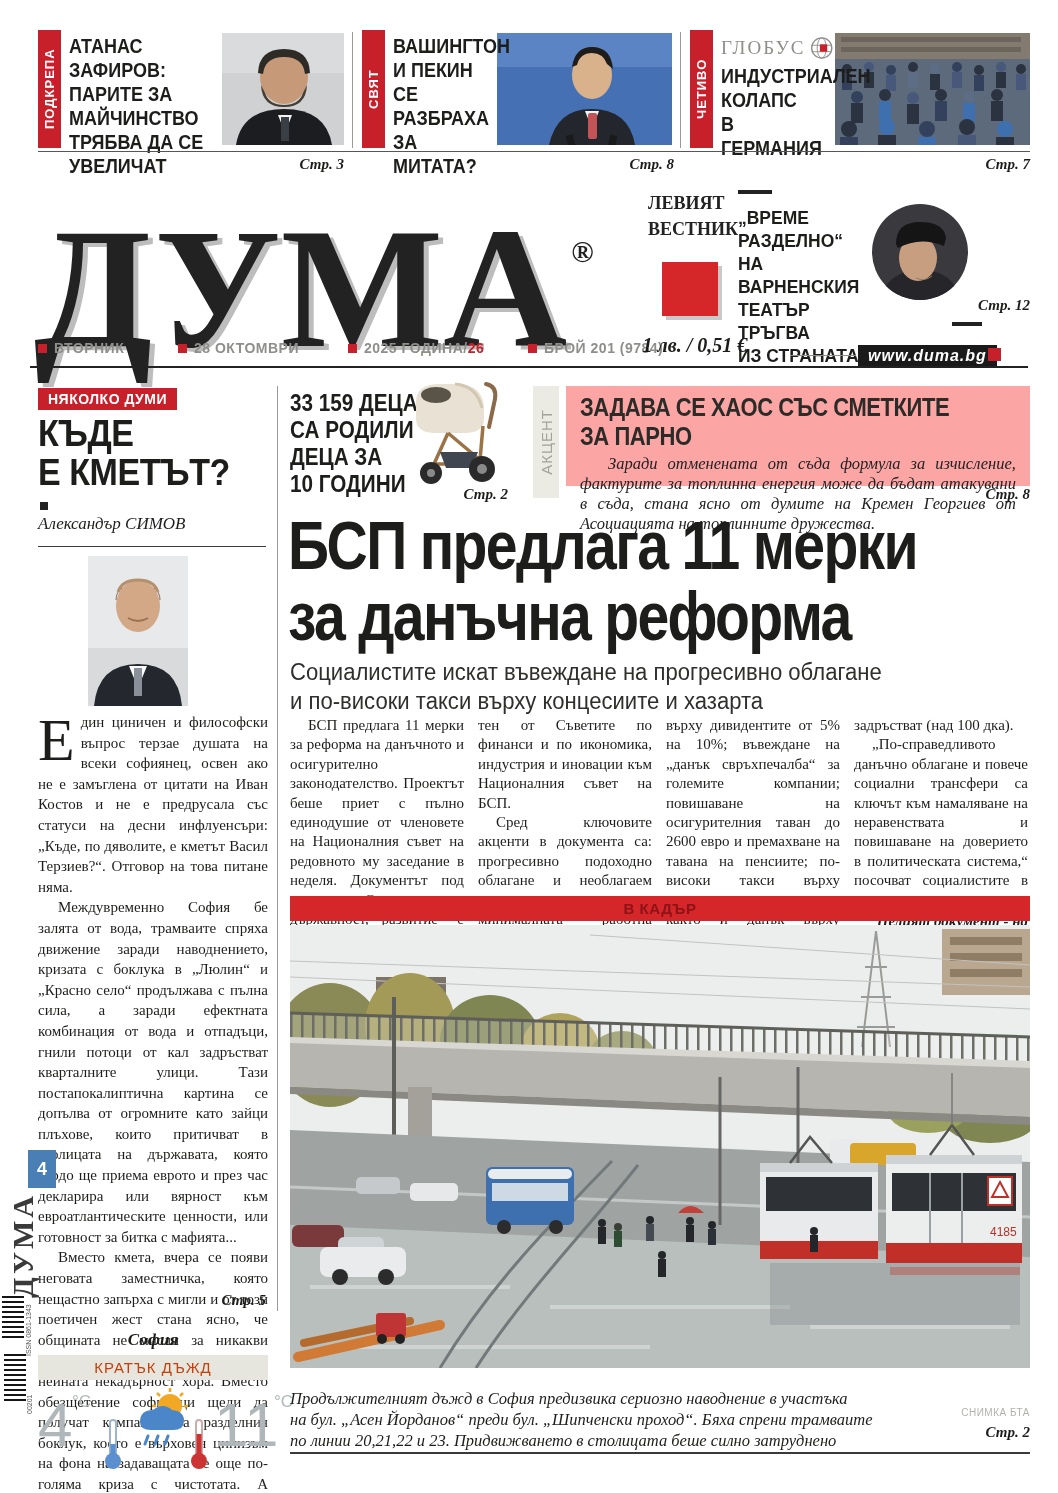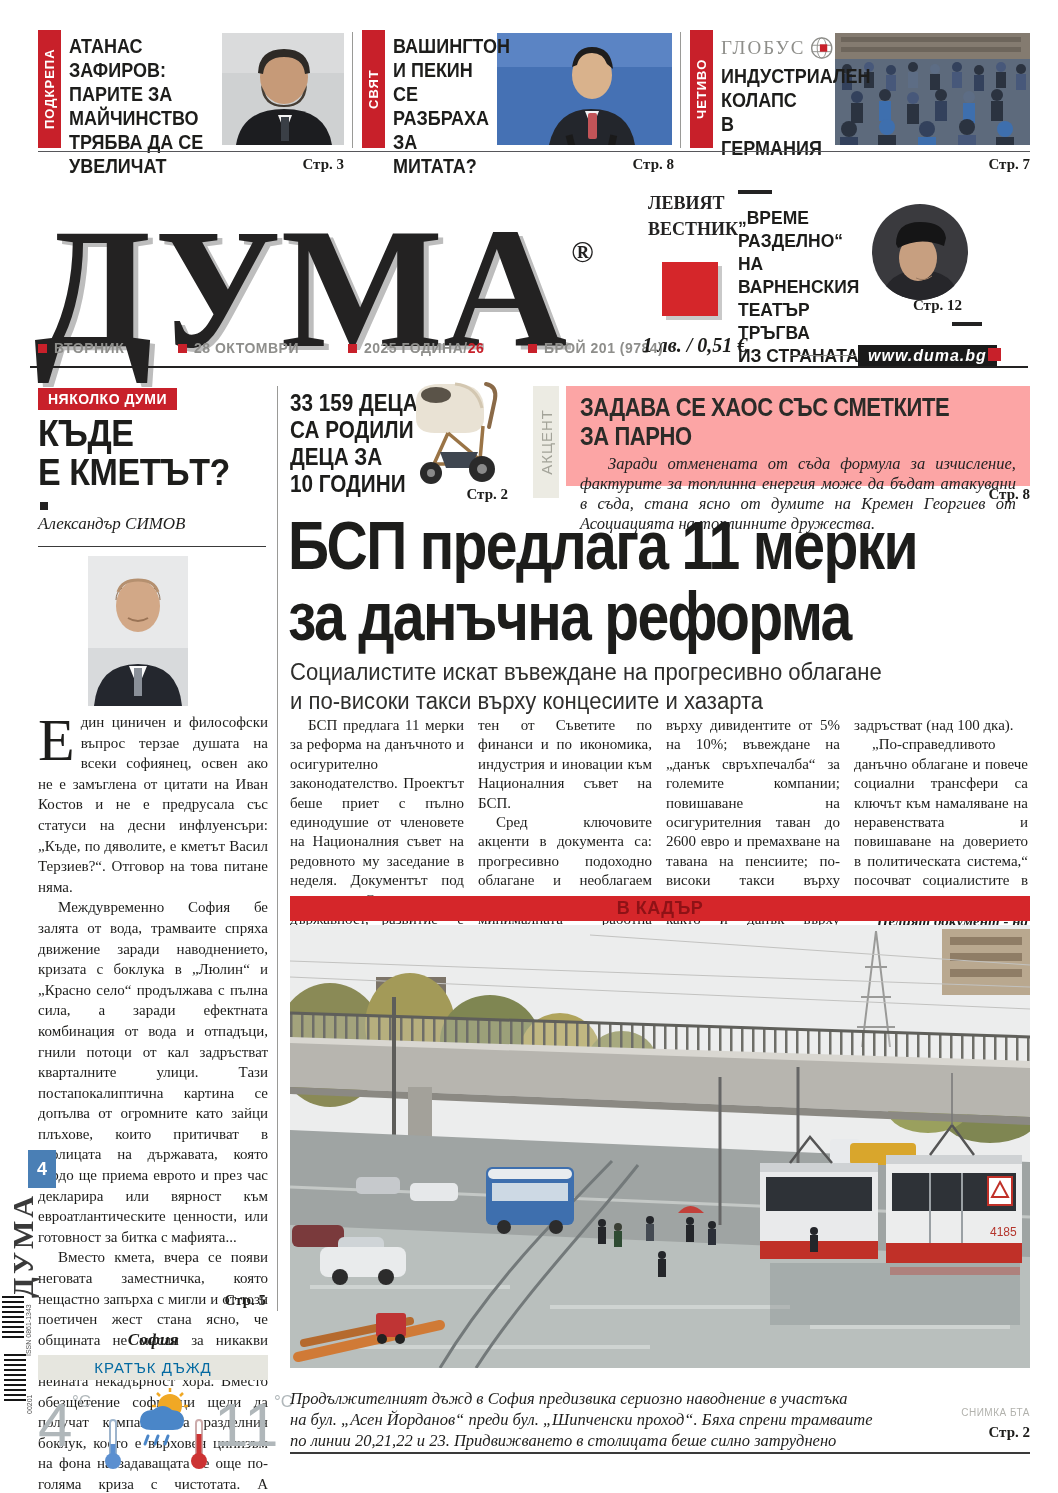--- a/index.html
+++ b/index.html
@@ -5,21 +5,21 @@
   html,body{margin:0;padding:0;background:#888;}
   #page{position:relative;width:1058px;height:1493px;margin:0 auto;background:#fff;
         font-family:"Liberation Sans",sans-serif;color:#1d1d1b;overflow:hidden;}
   .abs{position:absolute;}
   .serif{font-family:"Liberation Serif",serif;}
   .preline{white-space:pre-line;}
   .cond{transform-origin:0 0;}
   .vlabel{writing-mode:vertical-rl;transform:rotate(180deg);background:#c8202a;color:#fff;
           font-weight:bold;font-size:13px;letter-spacing:1px;display:flex;align-items:center;
           justify-content:center;text-align:center;}
-  .pageref{font-family:"Liberation Serif",serif;font-weight:bold;
+  .pageref{font-family:"Liberation Serif",serif;font-style:italic;font-weight:bold;
            font-size:15px;text-align:right;color:#1d1d1b;}
   .teaser{display:flex;align-items:stretch;}
   .teaser-title{font-weight:bold;font-size:20px;line-height:24px;transform:scaleX(.9);
                 transform-origin:0 0;white-space:pre-line;margin:4px 0 0 8px;flex:1;}
   .vdivider{width:1px;background:#9a9a97;}
   .photo{overflow:hidden;background:#ddd;}
   .redsq{display:inline-block;width:9px;height:9px;background:#c8202a;margin-right:7px;}
   .dateitem{font-size:14px;color:#8e8e8b;letter-spacing:.5px;font-weight:bold;}
   .bodytext p{margin:0;text-align:justify;font-size:15px;line-height:20.6px;}
   .bodytext p.ind{text-indent:20px;}
@@ -163,21 +163,21 @@
 ИЗ СТРАНАТА</div>
   <div class="abs" style="left:872px;top:204px;width:96px;height:96px;border-radius:50%;overflow:hidden;">
     <svg width="96" height="96" viewBox="0 0 96 96">
       <rect width="96" height="96" fill="#3a3a3e"></rect>
       <path d="M8 96 q8 -30 40 -30 q34 0 40 30 z" fill="#26262a"></path>
       <ellipse cx="46" cy="54" rx="19" ry="23" fill="#c79f80"></ellipse>
       <path d="M24 40 q0 -22 24 -22 q24 0 26 16 l-2 8 q-24 -10 -46 2 z" fill="#151516"></path>
       <path d="M60 72 q-8 6 -16 2" stroke="#9a7a62" fill="none"></path>
     </svg>
   </div>
-  <div class="abs pageref" style="left:872px;top:297px;width:90px;">Стр. 12</div>
+  <div class="abs pageref" style="left:940px;top:297px;width:90px;">Стр. 12</div>
   <div class="abs" style="left:952px;top:322px;width:30px;height:4px;background:#232222;"></div>
 
   <div class="abs dateitem" style="left:38px;top:340px;"><span class="redsq"></span><span>ВТОРНИК</span></div>
   <div class="abs dateitem" style="left:178px;top:340px;"><span class="redsq"></span><span>28 ОКТОМВРИ</span></div>
   <div class="abs dateitem" style="left:348px;top:340px;"><span class="redsq"></span><span>2025 ГОДИНА/</span><span style="color:#c8202a;">26</span></div>
   <div class="abs dateitem" style="left:528px;top:340px;text-align:center;"><span class="redsq"></span><span>БРОЙ 201 (9784)</span></div>
   <div class="abs serif" style="left:630px;top:334px;width:130px;font-size:20px;font-weight:bold;font-style:italic;text-align:center;">1 лв. / 0,51 €</div>
   <div class="abs" style="left:790px;top:355px;width:66px;height:1px;background:#8e8e8b;"></div>
   <div class="abs" style="left:858px;top:345px;background:#1a1a1a;color:#fff;font-weight:bold;font-style:italic;font-size:16px;padding:2px 10px;letter-spacing:1px;">www.duma.bg</div>
   <div class="abs" style="left:988px;top:348px;width:13px;height:13px;background:#c8202a;"></div>
@@ -206,21 +206,21 @@
 
   <div class="abs serif bodytext" style="left:38px;top:712px;width:230px;">
     <p><span class="dropcap">Е</span><span>дин циничен и философски въпрос терзае душата на всеки софиянец, освен ако не е замъглена от цитати на Иван Костов и не е предрусала със статуси на десни инфлуенсъри: „Къде, по дяволите, е кметът Васил Терзиев?“. Отговор на това питане няма.</span></p>
     <p class="ind">Междувременно София бе залята от вода, трамваите спряха движение заради наводнението, кризата с боклука в „Люлин“ и „Красно село“ продължава с пълна сила, а заради ефектната комбинация от вода и отпадъци, гнили потоци от кал задръстват кварталните улици. Тази постапокалиптична картина се допълва от огромните като зайци плъхове, които притичват в столицата на държавата, която гордо ще приема еврото и през час декларира или вярност към евроатлантическите ценности, или готовност за битка с мафията...</p>
     <p class="ind">Вместо кмета, вчера се появи неговата заместничка, която нещастно запърха с мигли и от този поетичен жест стана ясно, че общината не мисли за никакви компенсации за пострадалите от нейната некадърност хора. Вместо обезщетение софиянци щели да получат кампания за разделния боклук, което е върховен цинизъм на фона на задаващата се още по-голяма криза с чистотата. А Терзиев не е ясно къде е. Сигурно се поти върху поредния статус как е готов да бори мафията от тайното си скривалище някъде из софийските потайности...</p>
   </div>
   <div class="abs pageref" style="left:38px;top:1292px;width:228px;">Стр. 5</div>
 
   <div class="abs" style="left:38px;top:1330px;width:230px;">
     <div class="serif" style="text-align:center;font-weight:bold;font-style:italic;font-size:17px;">София</div>
-    <div style="margin-top:5px;background:#e6e6df;color:#0369a1;font-size:15px;letter-spacing:1px;text-align:center;padding:4px 0;">КРАТЪК ДЪЖД</div>
+    <div style="margin-top:5px;background:#e6e6df;color:#c2410c;font-size:15px;letter-spacing:1px;text-align:center;padding:4px 0;">КРАТЪК ДЪЖД</div>
     <div style="position:relative;height:92px;margin-top:6px;color:#b0b7ba;">
       <span style="position:absolute;left:0;top:8px;font-size:62px;line-height:62px;">4</span>
       <span style="position:absolute;left:34px;top:6px;font-size:17px;">°C</span>
       <svg style="position:absolute;left:66px;top:32px;" width="18" height="52" viewBox="0 0 18 52">
         <rect x="6" y="2" width="6" height="36" rx="3" fill="#fff" stroke="#9db4cc" stroke-width="2"></rect>
         <circle cx="9" cy="43" r="8" fill="#5b8fd0"></circle>
           <rect x="6.5" y="26" width="5" height="16" fill="#5b8fd0"></rect>
       </svg>
       <svg style="position:absolute;left:88px;top:2px;" width="64" height="60" viewBox="0 0 64 60">
         <circle cx="44" cy="18" r="12" fill="#f0a825"></circle>
@@ -293,21 +293,21 @@
       <p class="colp">върху дивидентите от 5% на 10%; въвеждане на „данък свръхпечалба“ за големите компании; повишаване на осигурителния таван до 2600 евро и премахване на тавана на пенсиите; по-високи такси върху хазарта и концесиите, както и данък върху големите земеделски</p>
     </div>
     <div style="width:174px;">
       <p class="colp">задръстват (над 100 дка).</p>
       <p class="colp ind">„По-справедливото данъчно облагане и повече социални трансфери са ключът към намаляване на неравенствата и повишаване на доверието в политическата система,“ посочват социалистите в своята визия.</p>
       <p class="colp" style="text-align:right;font-weight:bold;font-style:italic;margin-top:2px;">Целият документ - на стр. 6</p>
     </div>
   </div>
 
   <div class="abs" style="left:290px;top:896px;width:740px;height:25px;background:#d5262a;display:flex;align-items:center;justify-content:center;">
-    <span style="color:#8e1216;font-weight:bold;font-size:18px;letter-spacing:.5px;">В КАДЪР</span>
+    <span style="color:#8e1216;font-weight:bold;font-size:15px;letter-spacing:.5px;">В КАДЪР</span>
   </div>
 
   <div class="abs photo" style="left:290px;top:925px;width:740px;height:443px;">
     <svg width="740" height="443" viewBox="0 0 740 443">
       <defs>
         <pattern id="rail" width="11" height="30" patternUnits="userSpaceOnUse">
           <rect width="11" height="30" fill="rgba(240,240,238,0.25)"></rect>
           <rect x="0" width="2.5" height="30" fill="#6e6e68"></rect>
         </pattern>
       </defs>

